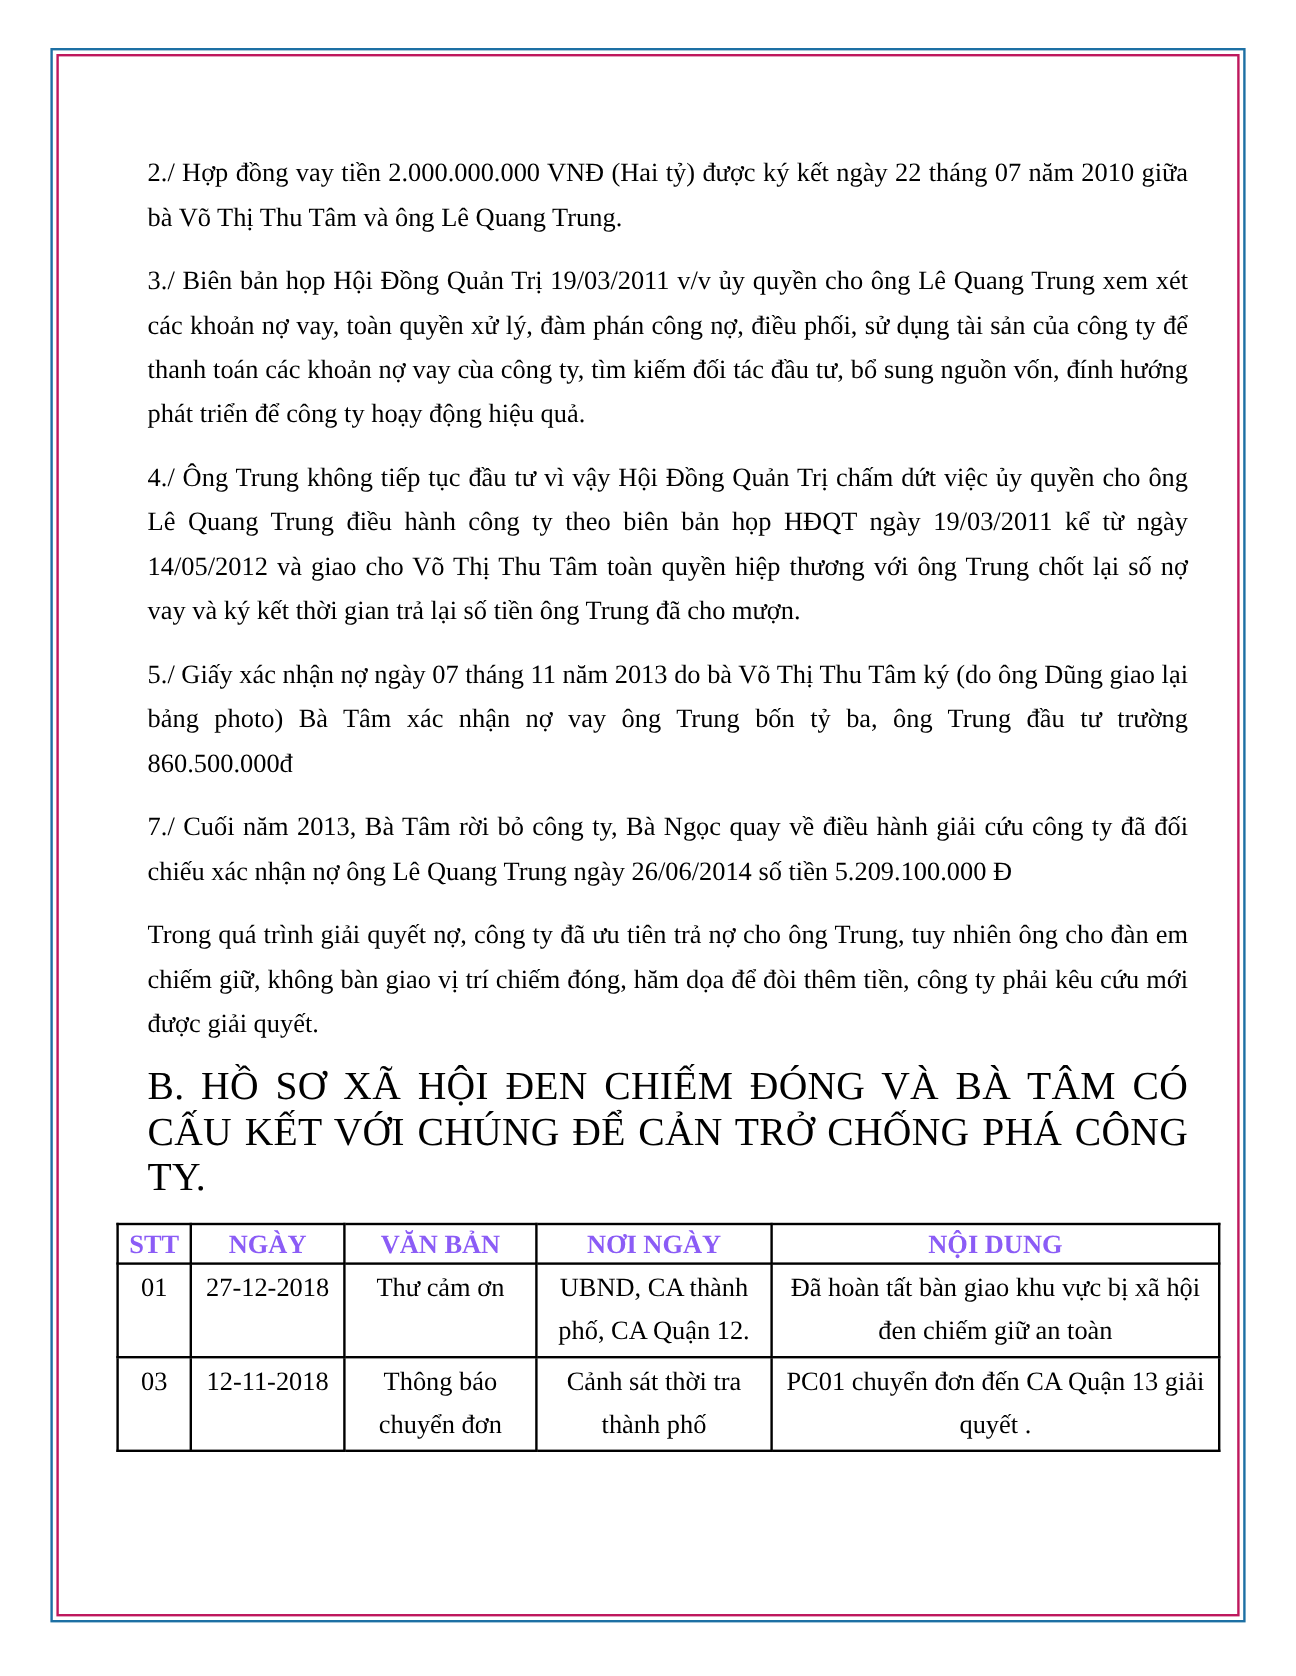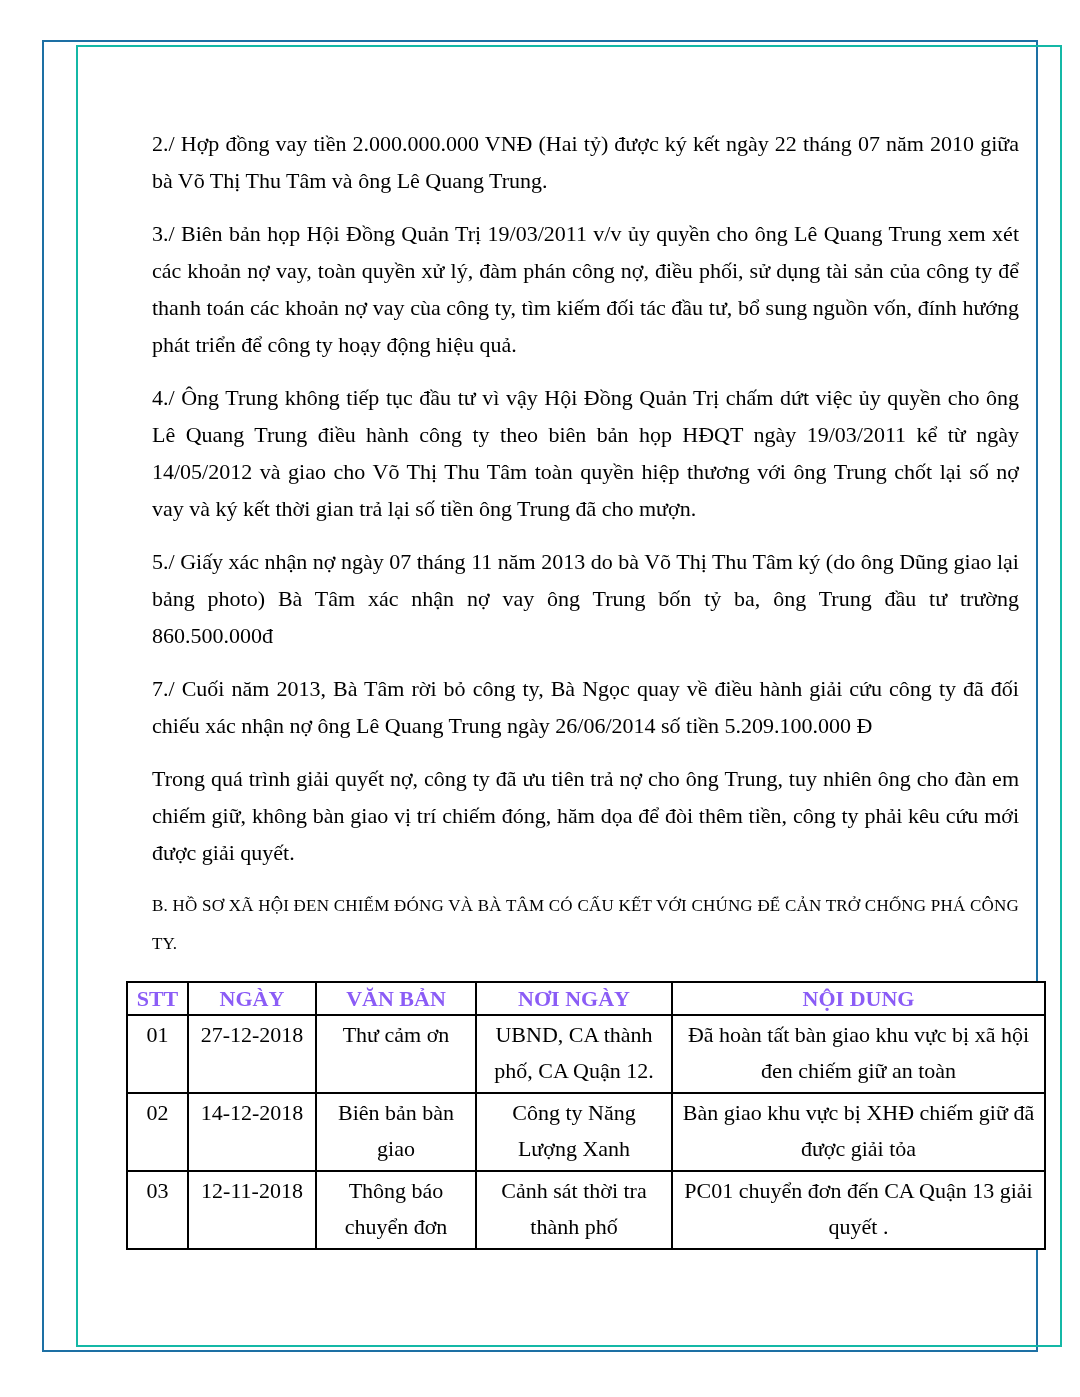--- a/index.html
+++ b/index.html
@@ -18,41 +18,40 @@
     width: 996px;
     height: 1312px;
     border: 2px solid #1d70a4;
     padding: 3px;
     box-sizing: border-box;
     background: #ffffff;
   }
   .page-frame-inner {
     width: 100%;
     height: 100%;
-    border: 2px solid #14b8a6;
+    border: 2px solid #be185d;
     box-sizing: border-box;
     position: relative;
-    margin-left: 29px;
   }
   .doc-body {
     position: absolute;
     left: 0;
     top: 0;
     right: 0;
     box-sizing: border-box;
     padding: 78px 41px 0 74px;
   }
   .para {
     font-size: 22px;
     line-height: 37px;
     text-align: justify;
     margin: 0 0 16px 0;
   }
   .section-heading {
-    font-size: 17px;
+    font-size: 33px;
     line-height: 38px;
     text-align: justify;
     margin: 2px 0 18px 0;
     letter-spacing: 0.2px;
   }
   table.evidence {
     border-collapse: collapse;
     table-layout: fixed;
     width: 918px;
     margin-left: -26px;
@@ -116,27 +115,20 @@
         </thead>
         <tbody>
           <tr class="data-row">
             <td>01</td>
             <td>27-12-2018</td>
             <td>Thư cảm ơn</td>
             <td>UBND, CA thành phố, CA Quận 12.</td>
             <td>Đã hoàn tất bàn giao khu vực bị xã hội đen chiếm giữ an toàn</td>
           </tr>
           <tr class="data-row">
-            <td>02</td>
-            <td>14-12-2018</td>
-            <td>Biên bản bàn giao</td>
-            <td>Công ty Năng Lượng Xanh</td>
-            <td>Bàn giao khu vực bị XHĐ chiếm giữ đã được giải tỏa</td>
-          </tr>
-          <tr class="data-row">
             <td>03</td>
             <td>12-11-2018</td>
             <td>Thông báo chuyển đơn</td>
             <td>Cảnh sát thời tra thành phố</td>
             <td>PC01 chuyển đơn đến CA Quận 13 giải quyết .</td>
           </tr>
         </tbody>
       </table>
 
     </div>

